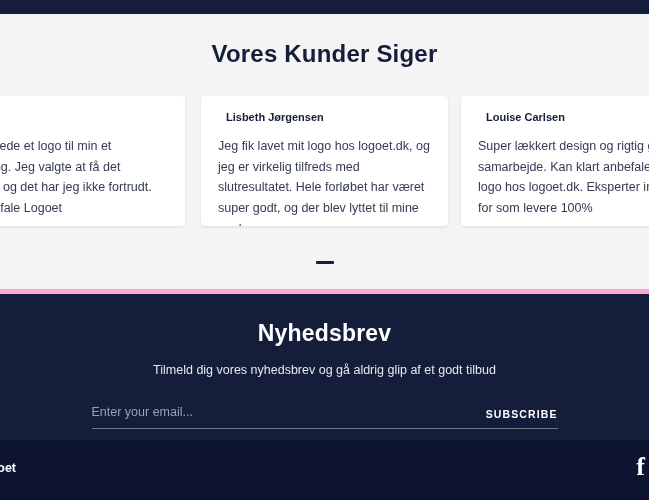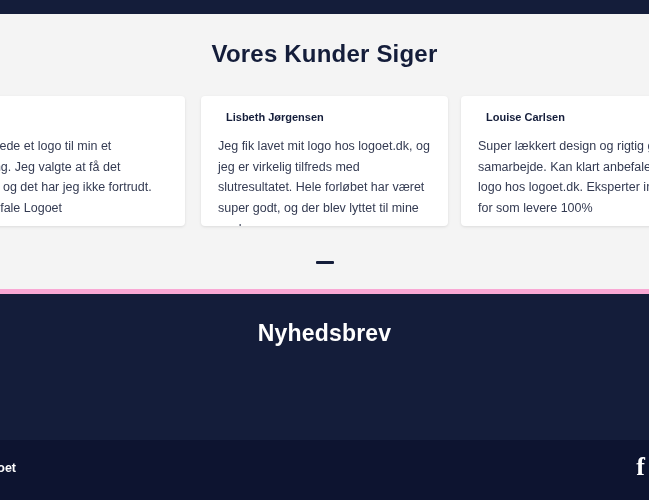--- a/index.html
+++ b/index.html
@@ -184,20 +184,25 @@
 
     </div>
 
     <div class="slider-dots">
       <span class="dot-dash"></span>
     </div>
   </section>
 
   <section class="newsletter">
     <h2 class="newsletter-title">Nyhedsbrev</h2>
+    <p class="newsletter-sub">Tilmeld dig vores nyhedsbrev og gå aldrig glip af et godt tilbud</p>
+    <form class="newsletter-form">
+      <input class="newsletter-input" type="text" placeholder="Enter your email..." style="">
+      <button class="subscribe-btn" type="submit">SUBSCRIBE</button>
+    </form>
   </section>
 
   <footer class="footer">
     <div class="footer-brand">ogoet</div>
     <div class="footer-social">
       <span class="fb-glyph">f</span>
     </div>
   </footer>
 
 </div>

